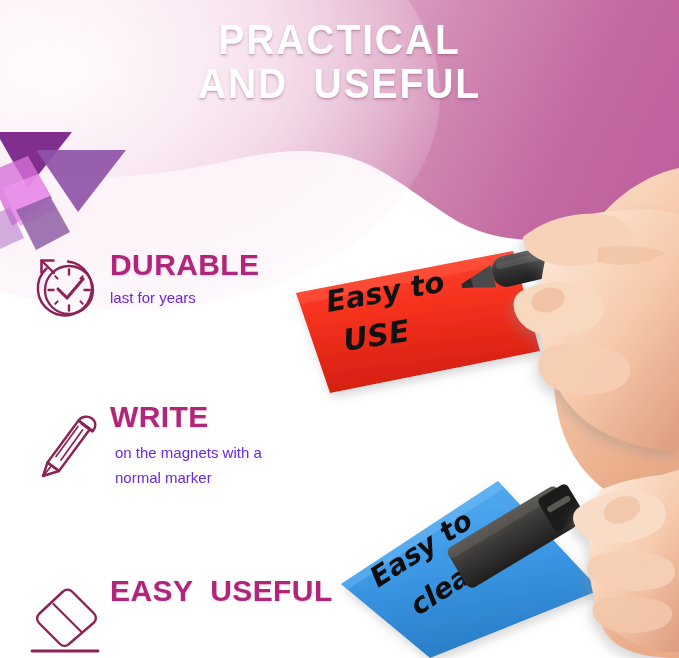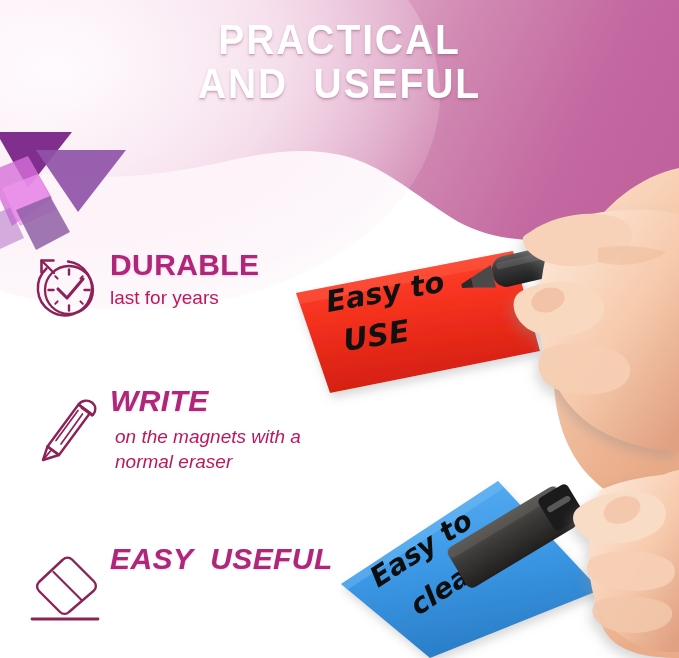--- a/index.html
+++ b/index.html
@@ -87,21 +87,21 @@
     position: absolute;
     left: 28px;
     top: 248px;
     width: 330px;
     z-index: 9;
   }
   .feature {
     position: relative;
     min-height: 110px;
   }
-  .feature + .feature { margin-top: 18px; font-style: italic; }
+  .feature + .feature { margin-top: 34px; }
 
   .f-icon {
     position: absolute;
     left: 0;
     top: 2px;
     width: 76px;
     height: 76px;
   }
   .f-text { padding-left: 82px; }
 
@@ -111,23 +111,23 @@
     font-size: 30px;
     line-height: 34px;
     letter-spacing: 0.4px;
     color: #b0267a;
     text-shadow: 0 1px 2px rgba(176, 38, 122, 0.18);
     white-space: pre;
   }
   .f-body {
     font-family: "Liberation Sans", sans-serif;
     font-weight: 400;
-    font-size: 19px;
+    font-size: 15px;
     line-height: 25px;
-    color: #be185d;
+    color: #6d28d9;
     margin-top: 3px;
     white-space: pre-line;
   }
 
   
   .feature-durable   { min-height: 118px; }
   .feature-write     { min-height: 140px; }
   .feature-write .f-icon { top: 6px; }
   .feature-write .f-body { padding-left: 5px; margin-top: 6px; }
   .feature-easyclean .f-icon { top: 8px; }
@@ -322,21 +322,21 @@
           <path d="M19.5,56.5 L31,65 L15,70 Z"></path>
           <path d="M15,70 L22.5,61" stroke-width="1.9"></path>
 
           <path d="M28,50.5 L50,20.5" stroke-width="1.7"></path>
           <path d="M33,54 L54.5,24" stroke-width="1.7"></path>
         </svg>
       </span>
       <div class="f-text">
         <div class="f-head">WRITE</div>
         <div class="f-body">on the magnets with a
-normal eraser</div>
+normal marker</div>
       </div>
     </div>
 
     <div class="feature feature-easyclean">
       <span class="f-icon">
         <svg width="76" height="76" viewBox="0 0 76 76" fill="none" stroke="#8c2257" stroke-width="2.4" stroke-linecap="round" stroke-linejoin="round">
 
           <path d="M44,9.5 L66,31.5 C68.5,34 68.5,38 66,40.5 L41,62 C38.5,64.5 34.5,64.5 32,62
                    L11,41 C8.5,38.5 8.5,34.5 11,32 L35,9.5 C37.5,7 41.5,7 44,9.5 Z"></path>
 

